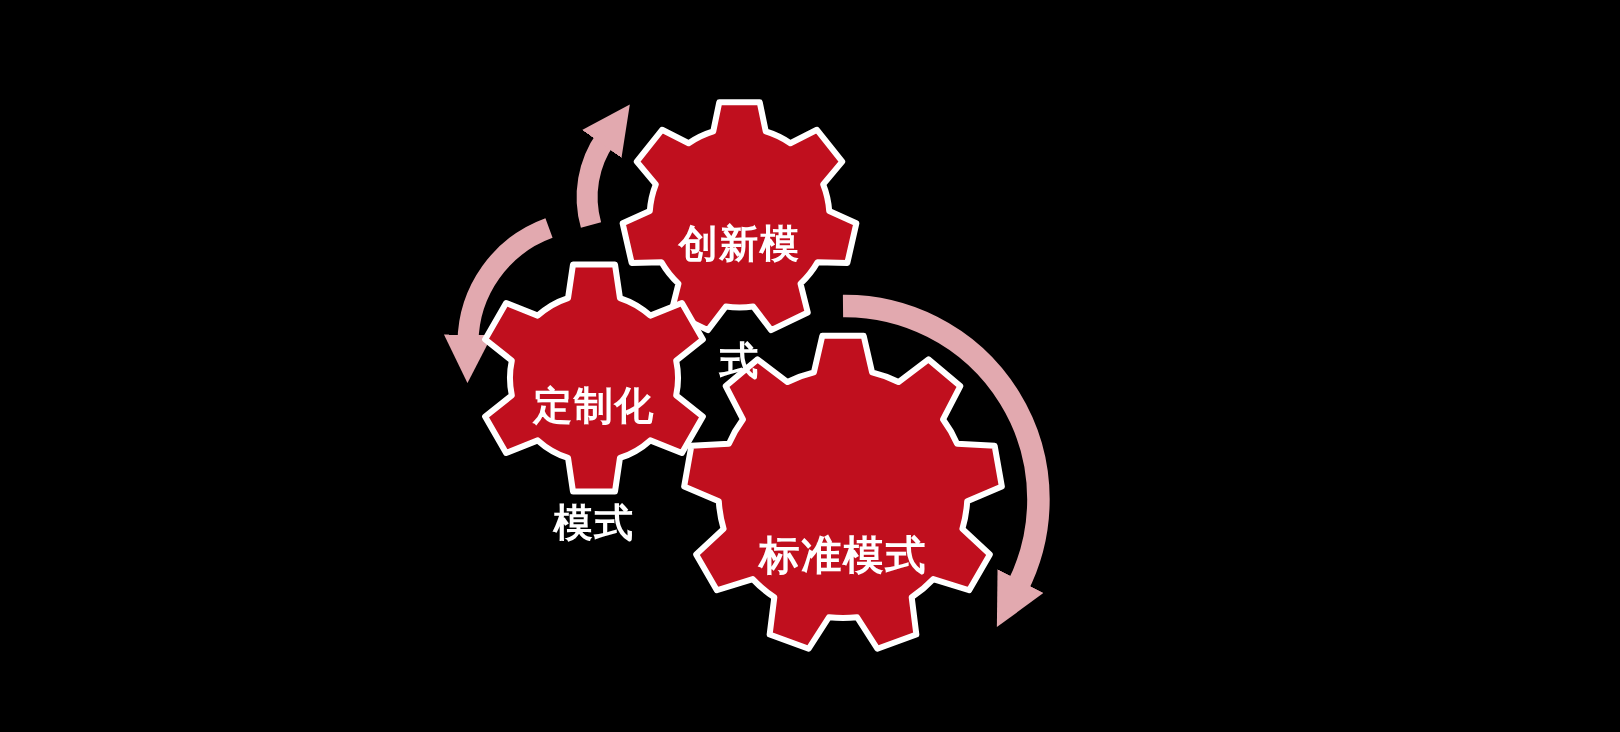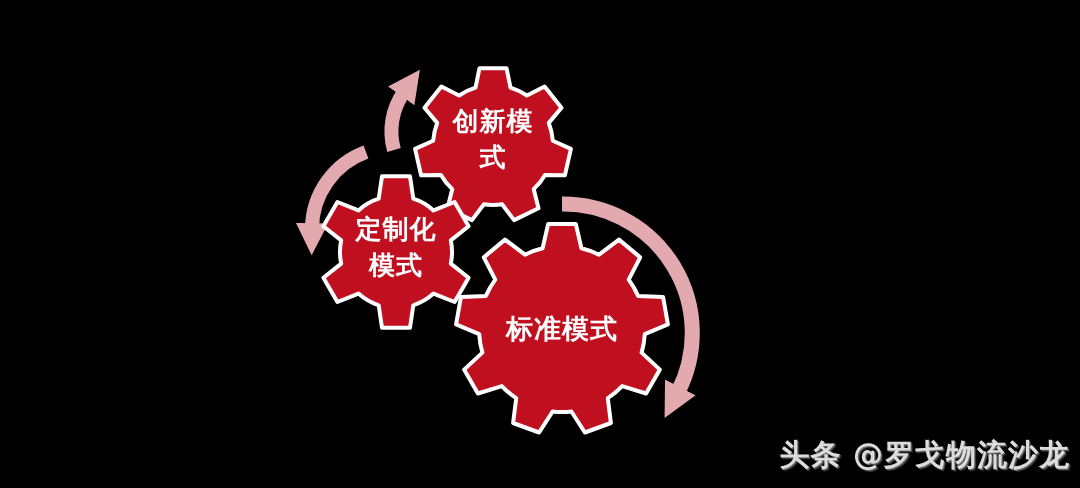--- a/index.html
+++ b/index.html
@@ -18,20 +18,21 @@
     text-align: center;
     color: #fff;
     font-weight: bold;
     pointer-events: none;
   }
   .gear-label .line {
     font-size: 26px;
     line-height: 36px;
     letter-spacing: 1px;
     white-space: nowrap;
+    margin-top: 42px;
   }
   #label-innovation { left: 403px; top: 103px; width: 180px; }
   #label-customized { left: 306px; top: 211px; width: 180px; }
   #label-standard   { left: 452px; top: 311px; width: 220px; }
   #label-standard .line { font-size: 27px; }
   .watermark {
     position: absolute;
     right: 10px;
     bottom: 12px;
     font-size: 30px;
@@ -71,15 +72,14 @@
 
   <div class="gear-label" id="label-standard" style="color: rgb(255, 255, 255);">
     <div class="line">标准模式</div>
   </div>
 
   <div class="gear-label" id="label-customized" style="color: rgb(255, 255, 255);">
     <div class="line">定制化</div>
     <div class="line">模式</div>
   </div>
 
-  <div class="watermark" style="color: rgb(220, 220, 220);">头条 @罗戈物流沙龙</div>
 
 </div>
 
 </body></html>

